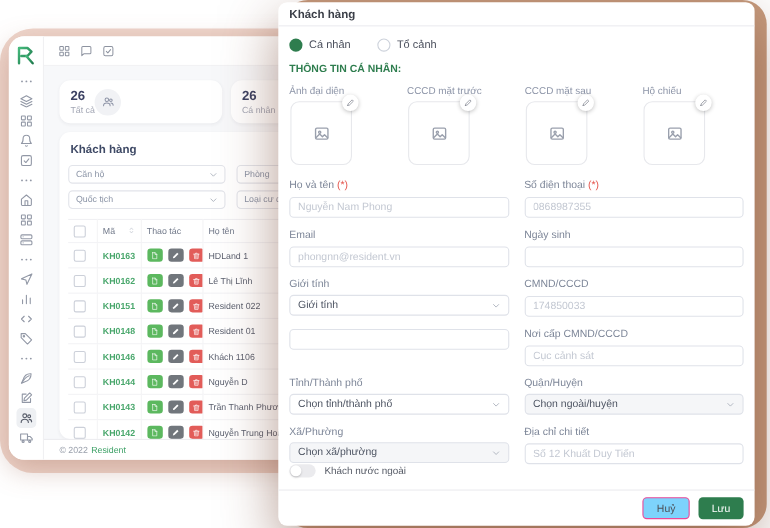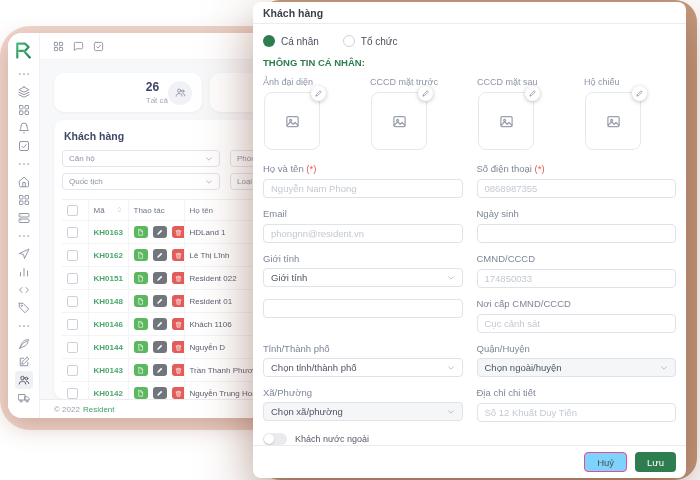--- a/index.html
+++ b/index.html
@@ -22,32 +22,32 @@
   .sicon{width:12px;height:12px;color:#9298a6;display:inline-flex}
   .sicon svg{width:100%;height:100%}
   .side-icons .sicon:nth-of-type(18){color:#565b68;background:#eef0f3;border-radius:4px;padding:3px;margin:-3px}
   .main{flex:1;display:flex;flex-direction:column;min-width:0}
   .topbar{height:26px;border-bottom:1px solid #f2f2f4;display:flex;align-items:center;gap:9px;padding-left:13px;flex-shrink:0}
   .ticon{width:11px;height:11px;color:#8d93a0;display:inline-flex}
   .ticon svg{width:100%;height:100%}
   .content{flex:1;background:#f7f8fa;padding:13px 14px 0;display:flex;flex-direction:column;min-height:0}
   .stats{display:flex;gap:8px}
   .stat{width:148px;height:39px;background:#fff;border-radius:10px;box-shadow:0 1px 3px rgba(30,30,60,.05);
-        padding:5px 10px;display:flex;justify-content:flex-end;align-items:center;flex-shrink:0;box-sizing:border-box}
+        padding:5px 10px;display:flex;justify-content:flex-start;align-items:center;flex-shrink:0;box-sizing:border-box}
   .stat-val{font-size:12px;font-weight:bold;color:#3c4263;line-height:13px}
   .stat-lab{font-size:8px;color:#a2a6b4;margin-top:2px}
   .stat-ic{width:24px;height:24px;border-radius:50%;background:#f1f2f5;color:#8d93a6;display:flex;align-items:center;justify-content:center}
   .stat-ic .icon{width:11px;height:11px}
   .panel{background:#fff;border-radius:10px;margin-top:8px;padding:10px 8px 0;flex:1;overflow:hidden;box-shadow:0 1px 3px rgba(30,30,60,.05)}
   .panel-title{font-size:10.5px;font-weight:bold;color:#3f4a66;padding-left:2px}
   .filters{margin-top:8px;display:flex;flex-direction:column;gap:6px}
   .frow{display:flex;gap:10px}
   .fsel,.fbox{height:17px;border:1px solid #e2e4ea;border-radius:4px;background:#fff;display:flex;align-items:center;
         justify-content:space-between;padding:0 6px;font-size:8px;color:#8b94a6;box-sizing:border-box}
-  .fsel{width:158px}
+  .fsel{width:143px}
   .fbox{width:78px}
   .chev{width:8px;height:8px;color:#9aa0ae}
   table{margin-top:9px;border-collapse:collapse;width:100%;font-size:8px;table-layout:fixed}
   th{font-weight:normal;color:#707889;text-align:left;height:20px;border-top:1px solid #f0f0f3}
   th,td{border-right:1px solid #f4f4f6;border-bottom:1px solid #f3f3f6;padding:0 5px;white-space:nowrap;overflow:hidden}
   th:last-child,td:last-child{border-right:none}
   td{height:22px;color:#5a5f6e}
   col.c-cb{width:26px}col.c-code{width:40px}col.c-act{width:56px}
   .cb{display:inline-block;width:9px;height:9px;border:1px solid #ccd0d9;border-radius:2px;background:#fff;vertical-align:middle}
   .code{color:#49a76c;font-weight:bold}
@@ -83,21 +83,21 @@
   .up-badge .icon{width:7px;height:7px}
   .fgrid{display:grid;grid-template-columns:1fr 1fr;column-gap:14px;row-gap:10px;margin-top:13px}
   .flabel{font-size:9.5px;color:#7d8698;margin-bottom:4px}
   .req{color:#e5574f}
   .fctl{width:100%;height:19px;border:1px solid #dfe2e9;border-radius:4px;font-size:9.5px;padding:0 7px;
         box-sizing:border-box;color:#4d5462;background:#fff;outline:none}
   input.fctl::placeholder{color:#c3c8d2}
   .sel{display:flex;align-items:center;justify-content:space-between;cursor:pointer}
   .sel .selv{color:#4d5462;font-size:9.5px}
   .sel.dis{background:#f5f6f8}
-  .toggle-row{display:flex;align-items:center;gap:8px;margin-top:11px}
+  .toggle-row{display:flex;align-items:center;gap:8px;}
   .tog{width:24px;height:12px;border-radius:7px;background:#ebebee;position:relative;cursor:pointer}
   .tog-knob{position:absolute;left:1px;top:1px;width:10px;height:10px;border-radius:50%;background:#fff;box-shadow:0 1px 2px rgba(0,0,0,.2)}
   .tog-label{font-size:9px;color:#565b66}
   .mfoot{border-top:1px solid #ececef;padding:6px 10px;display:flex;justify-content:flex-end;gap:8px;flex-shrink:0}
   .btn{height:20px;border-radius:4px;font-size:9.5px;display:flex;align-items:center;padding:0 12px;border:none;cursor:pointer}
   .btn-cancel{background:#7dd3fc;border:1px solid #ec4899;color:#4c5058}
   .btn-save{background:#2e7d4e;color:#fff}
 </style>
 </head>
 <body>
@@ -566,21 +566,21 @@
 <div class="modal">
   <div class="mhead">Khách hàng</div>
   <div class="mbody">
     <div class="radios">
       <span class="radio">
         <span class="rdot on"></span>
         <span>Cá nhân</span>
       </span>
       <span class="radio">
         <span class="rdot off"></span>
-        <span>Tổ chức</span>
+        <span>Tổ cảnh</span>
       </span>
     </div>
     <div class="msection">THÔNG TIN CÁ NHÂN:</div>
     <div class="uploads">
 
         <div class="up">
           <div class="up-label">Ảnh đại diện</div>
           <div class="up-box">
             <span class="icon up-img">
               <svg viewBox="0 0 24 24" fill="none" stroke="currentColor" stroke-width="2" stroke-linecap="round" stroke-linejoin="round">

